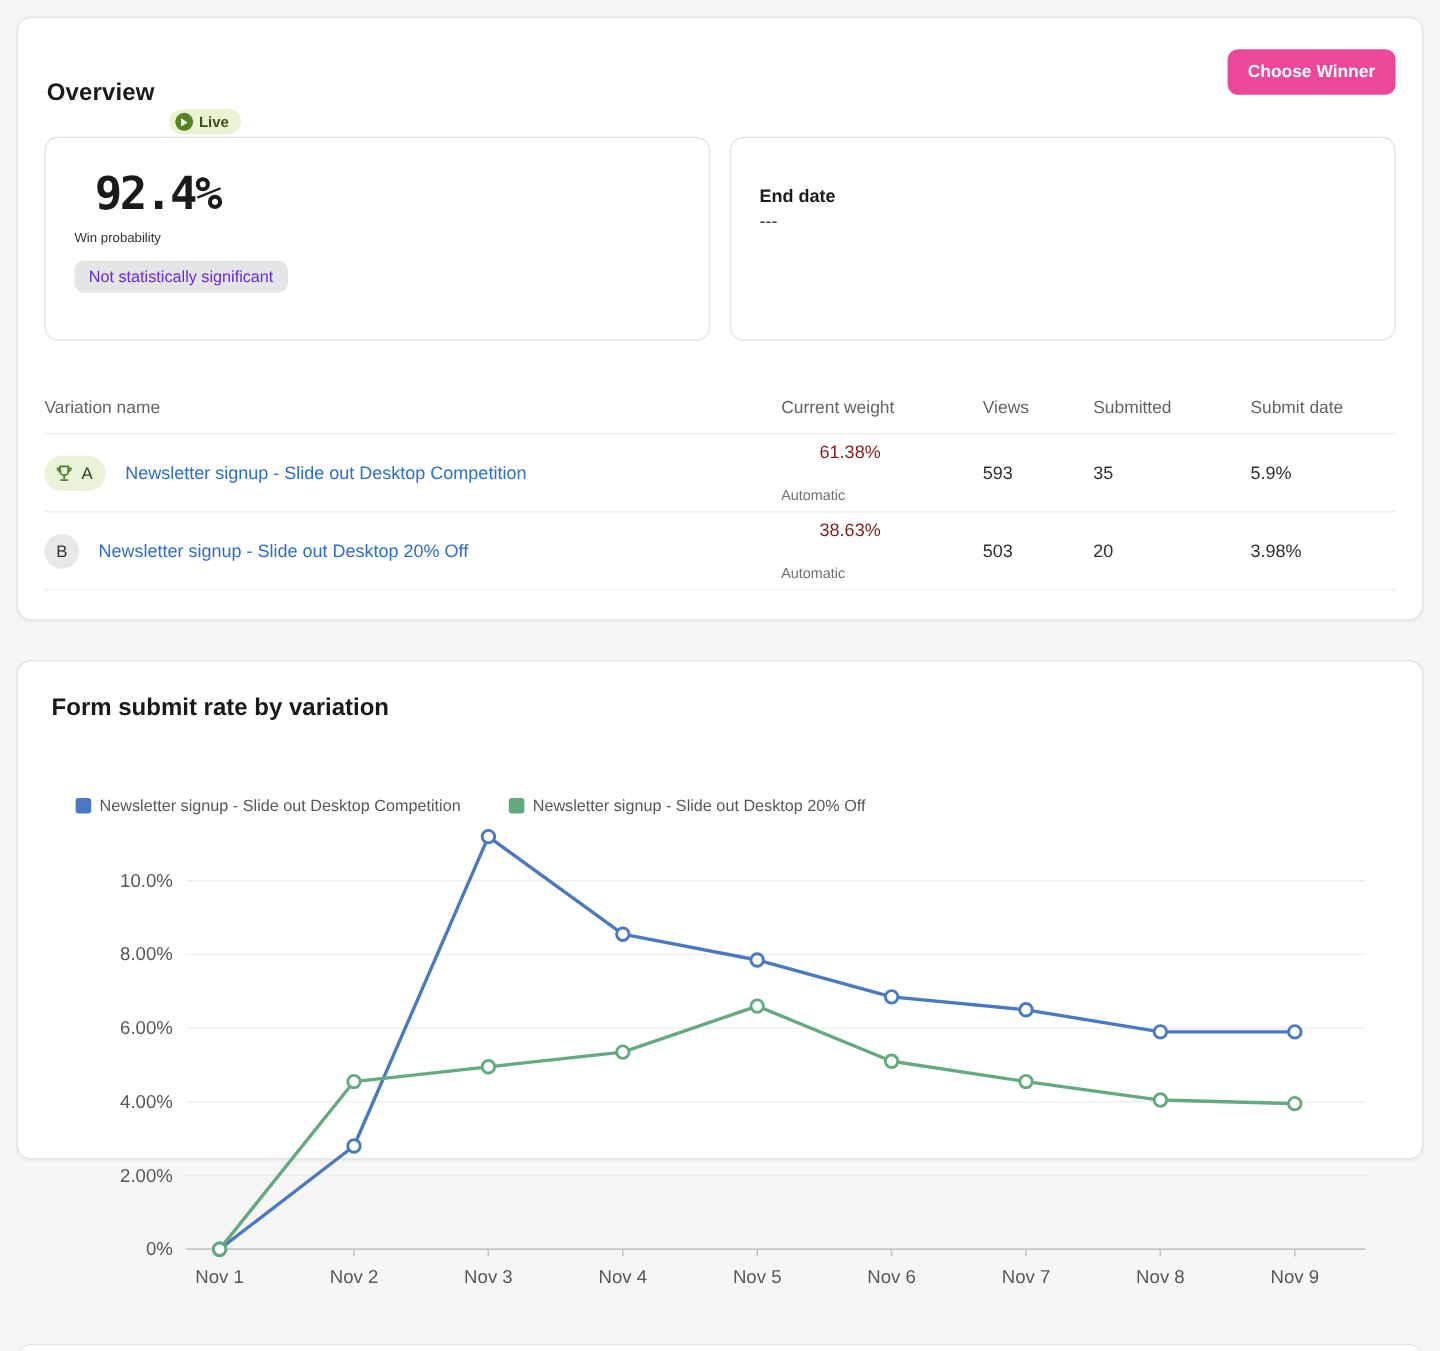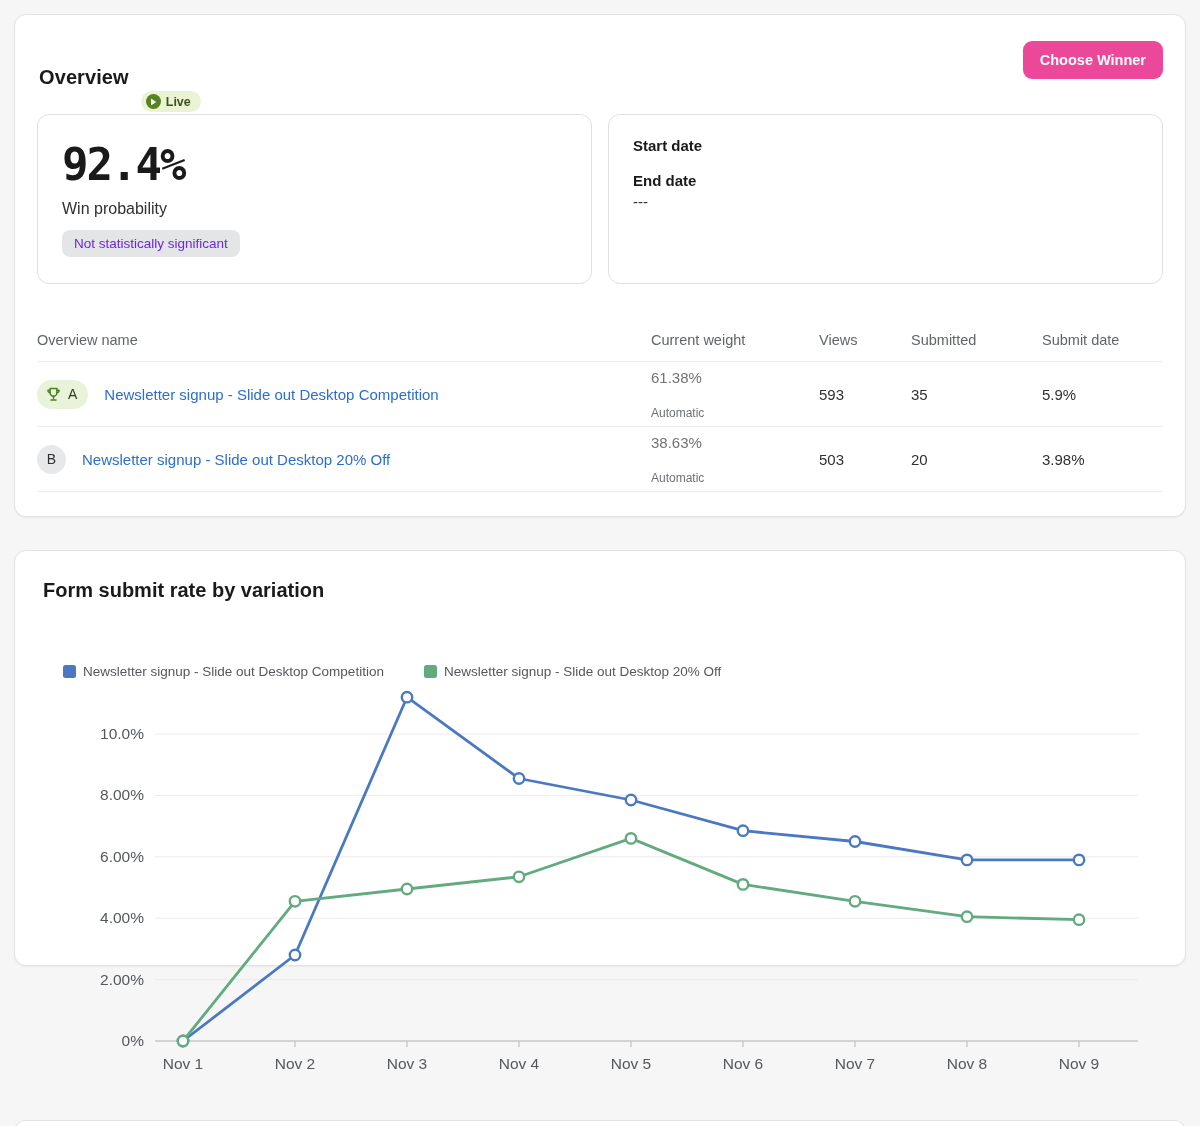--- a/index.html
+++ b/index.html
@@ -44,22 +44,22 @@
     border:none; border-radius:9px;
     padding:11px 17px; cursor:pointer;
   }
 
   
   .stat-row { position:absolute; top:99px; left:22px; right:22px; display:flex; gap:16px; }
   .stat-card {
     flex:1; border:1px solid #dfe0e2; border-radius:12px;
     height:170px; padding:22px 24px; background:#fff;
   }
-  .win-value { font-family:"DejaVu Sans Mono", monospace; font-size:44px; font-weight:600; color:#1a1a1a; letter-spacing:-2px; margin-top:2px;}
-  .win-label { font-size:16px; color:#303030; margin-top:10px; }
+  .win-value { font-family:"DejaVu Sans Mono", monospace; font-size:38px; font-weight:600; color:#1a1a1a; letter-spacing:-2px; margin-top:2px;margin-left:17px;}
+  .win-label { font-size:11px; color:#303030; margin-top:10px; }
   .sig-badge {
     display:inline-block; margin-top:12px;
     background:#e4e5e7; color:#6d28d9;
     font-size:13.5px; border-radius:8px; padding:6px 12px;
   }
   .date-label { font-size:15px; font-weight:700; color:#1a1a1a; }
   .date-value { font-size:15px; color:#303030; margin-top:4px; }
   .date-block + .date-block { margin-top:18px; }
 
   
@@ -78,21 +78,21 @@
     display:inline-flex; align-items:center; gap:6px;
     background:#e9f3d9; border-radius:15px; height:29px; padding:0 11px 0 8px;
     font-size:14px; color:#2f3b18;
   }
   .circle-b {
     display:inline-flex; align-items:center; justify-content:center;
     width:29px; height:29px; border-radius:50%;
     background:#e7e8ea; font-size:14px; color:#303030;
   }
   .var-link { color:#2c6ecb; text-decoration:none; font-size:15px; cursor:pointer; }
-  .weight-main { font-size:15px; color:#737373; }
+  .weight-main { font-size:15px; color:#7f1d1d;margin-left:32px; }
   .weight-sub { font-size:12px; color:#6d7175; margin-top:20px; }
 
   
   .chart-title { font-size:20px; font-weight:700; color:#1a1a1a; }
   .legend { display:flex; gap:40px; margin-top:62px; margin-left:20px; }
   .legend-item { display:flex; align-items:center; gap:7px; font-size:13.5px; color:#54585c; }
   .legend-swatch { width:13px; height:13px; border-radius:2.5px; flex:0 0 auto; }
   #chart-svg { margin-top:6px; display:block; }
 </style>
 </head>
@@ -115,32 +115,31 @@
   <button class="choose-winner-btn">Choose Winner</button>
 
   <div class="stat-row">
     <div class="stat-card">
       <div class="win-value">92.4%</div>
       <div class="win-label">Win probability</div>
       <span class="sig-badge">Not statistically significant</span>
     </div>
     <div class="stat-card">
       <div class="date-block">
-        <div class="date-label">Start date</div>
       </div>
       <div class="date-block">
         <div class="date-label">End date</div>
         <div class="date-value">---</div>
       </div>
     </div>
   </div>
 
   <div class="var-table">
     <div class="t-row t-head">
-      <div class="t-cell">Overview name</div>
+      <div class="t-cell">Variation name</div>
       <div class="t-cell">Current weight</div>
       <div class="t-cell">Views</div>
       <div class="t-cell">Submitted</div>
       <div class="t-cell">Submit date</div>
     </div>
 
     <div class="t-row t-body">
       <div class="t-cell name-cell">
         <span class="pill-a">
           <svg width="17" height="17" viewBox="0 0 20 20" fill="none" stroke="#4a8026" stroke-width="1.7" stroke-linecap="round" stroke-linejoin="round">

